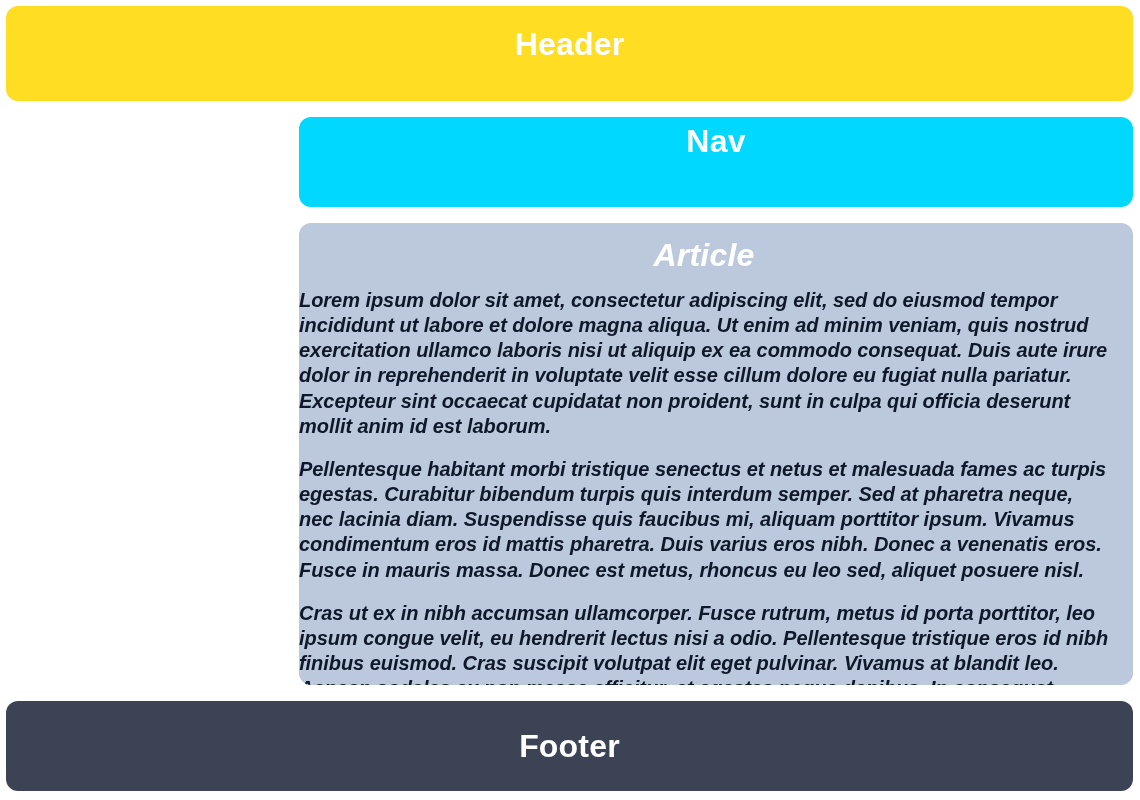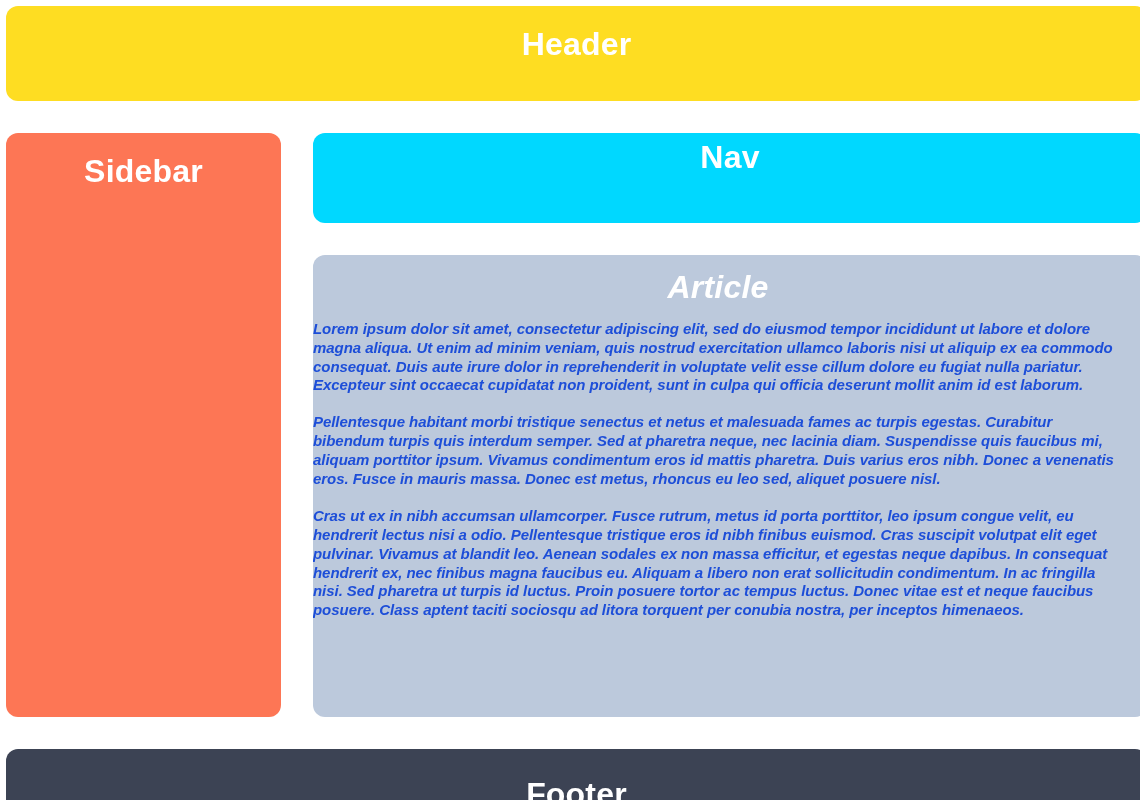--- a/index.html
+++ b/index.html
@@ -22,21 +22,20 @@
     display: grid;
     grid-template-columns: 275px 834px;
     grid-template-rows: 95px 90px 462px 90px;
     grid-template-areas:
       "header  header"
       "sidebar nav"
       "sidebar article"
       "footer  footer";
     column-gap: 18px;
     row-gap: 16px;
-    gap: 32px;
   }
 
   .panel {
     box-sizing: border-box;
     border-radius: 12px;
     overflow: hidden;
   }
 
   .panel-title {
     margin: 0;
@@ -74,23 +73,23 @@
     grid-area: article;
     background: #BCC9DC;
     padding: 14px 24px 18px 0;
     font-style: italic;
   }
   .article .panel-title {
     margin-bottom: 14px;
   }
   .article-body p {
     margin: 0 0 18px 0;
-    color: #1d4ed8;
+    color: #0f172a;
     font-weight: bold;
-    font-size: 15px;
+    font-size: 20px;
     line-height: 1.26;
     letter-spacing: -0.05px;
   }
   .article-body p:last-child {
     margin-bottom: 0;
   }
 
   
   .footer {
     grid-area: footer;
@@ -100,23 +99,20 @@
 </style>
 </head>
 <body>
 
 <div class="page-grid">
 
   <header class="panel header">
     <h1 class="panel-title">Header</h1>
   </header>
 
-  <aside class="panel sidebar">
-    <h1 class="panel-title">Sidebar</h1>
-  </aside>
 
   <nav class="panel nav">
     <h1 class="panel-title">Nav</h1>
   </nav>
 
   <article class="panel article">
     <h1 class="panel-title">Article</h1>
     <div class="article-body">
       <p>Lorem ipsum dolor sit amet, consectetur adipiscing elit, sed do eiusmod tempor incididunt ut labore et dolore magna aliqua. Ut enim ad minim veniam, quis nostrud exercitation ullamco laboris nisi ut aliquip ex ea commodo consequat. Duis aute irure dolor in reprehenderit in voluptate velit esse cillum dolore eu fugiat nulla pariatur. Excepteur sint occaecat cupidatat non proident, sunt in culpa qui officia deserunt mollit anim id est laborum.</p>
       <p>Pellentesque habitant morbi tristique senectus et netus et malesuada fames ac turpis egestas. Curabitur bibendum turpis quis interdum semper. Sed at pharetra neque, nec lacinia diam. Suspendisse quis faucibus mi, aliquam porttitor ipsum. Vivamus condimentum eros id mattis pharetra. Duis varius eros nibh. Donec a venenatis eros. Fusce in mauris massa. Donec est metus, rhoncus eu leo sed, aliquet posuere nisl.</p>

